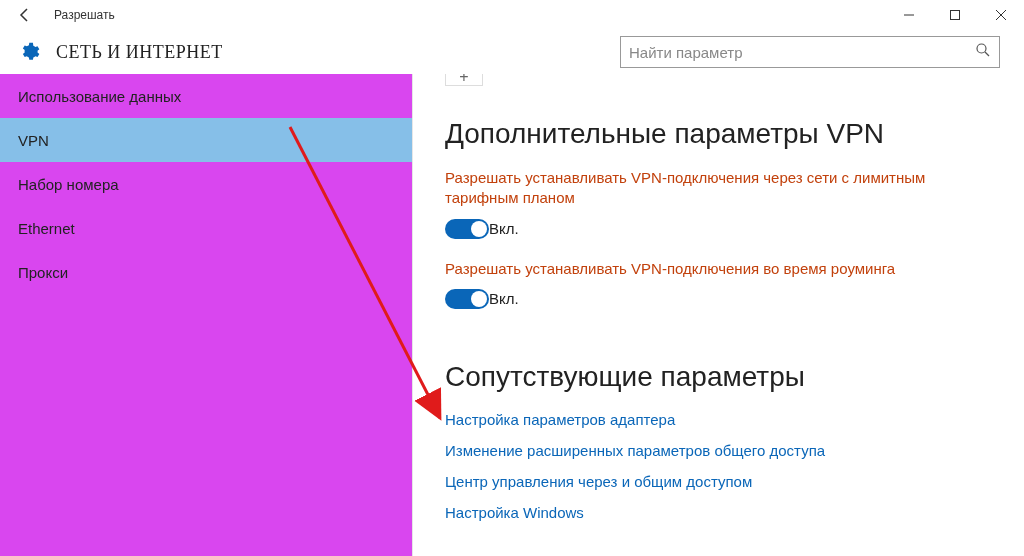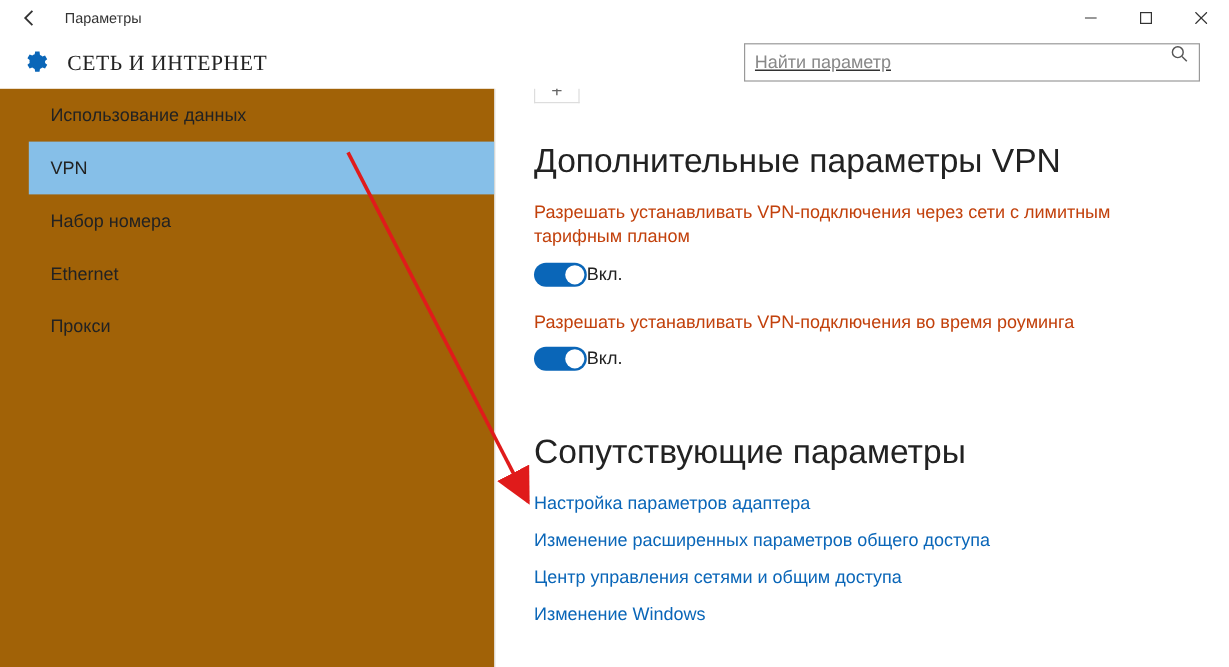--- a/index.html
+++ b/index.html
@@ -9,27 +9,27 @@
   .back-btn { width: 30px; height: 30px; display: flex; align-items: center; justify-content: center; font-size: 18px; color: #333; cursor: default; }
   .title-text { font-size: 12px; color: #333; margin-left: 14px; }
   .win-controls { margin-left: auto; display: flex; }
   .win-btn { width: 46px; height: 30px; display: flex; align-items: center; justify-content: center; color: #333; }
   .win-btn svg { width: 10px; height: 10px; }
 
   .header-row { height: 44px; display: flex; align-items: center; padding: 0 24px 0 18px; }
   .gear-icon { color: #0a66b8; margin-right: 16px; }
   .gear-icon svg { width: 22px; height: 22px; display:block; }
   .header-title { font-size: 18px; letter-spacing: 0.5px; color: #222; font-family: Liberation Serif, serif; }
-  .search-wrap { margin-left: auto; width: 380px; height: 32px; border: 1px solid #999; display: flex; padding: 0 8px; background:#fff;text-decoration:underline; }
+  .search-wrap { margin-left: auto; width: 380px; height: 32px; border: 1px solid #999; display: flex; align-items: center; padding: 0 8px; background:#fff; }
   .search-input { flex: 1; border: none; outline: none; font-size: 15px; color: #555; background: transparent; }
   .search-input::placeholder { color: #888; }
   .search-ico { color: #555; }
 
   .body-row { display: flex; height: calc(556px - 30px - 44px); }
-  .sidebar { width: 412px; background: #a16207; padding-left: 24px; }
+  .sidebar { width: 412px; background: #d946ef; }
   .side-item { height: 44px; display: flex; align-items: center; padding-left: 18px; font-size: 15px; color: #222; }
   .side-item.selected { background: #86bfe8; }
   .main { flex: 1; padding: 0 24px 0 32px; border-left: 1px solid #e6e6e6; position: relative; }
   .plus-stub { position: absolute; top: 0; left: 32px; width: 38px; height: 12px; border: 1px solid #ddd; border-top: none; display:flex; align-items:flex-start; justify-content:center; color:#666; font-size:16px; line-height:6px; overflow:hidden;}
   .section-title { font-size: 28px; color: #222; margin-top: 44px; margin-bottom: 18px; font-weight: 400; }
   .setting-block { margin-bottom: 20px; }
   .setting-label { font-size: 15px; color: #c2410c; line-height: 1.35; margin-bottom: 10px; max-width: 520px;}
   .toggle-row { display: flex; align-items: center; gap: 0; }
   .toggle { width: 44px; height: 20px; border-radius: 10px; background: #0a66b8; position: relative; }
   .toggle .knob { position: absolute; right: 2px; top: 2px; width: 16px; height: 16px; border-radius: 50%; background: #fff; }
@@ -41,21 +41,21 @@
 </style>
 </head>
 <body>
 
 <div class="titlebar">
   <div class="back-btn">
     <svg viewBox="0 0 16 16" width="16" height="16">
         <path d="M10 2 L4 8 L10 14" stroke="#333" stroke-width="1.5" fill="none"></path>
       </svg>
   </div>
-  <div class="title-text">Параметры</div>
+  <div class="title-text">Разрешать</div>
   <div class="win-controls">
     <div class="win-btn">
         <svg viewBox="0 0 10 10">
           <line x1="0" y1="5" x2="10" y2="5" stroke="#333" stroke-width="1"></line>
         </svg>
       </div>
     <div class="win-btn">
         <svg viewBox="0 0 10 10">
           <rect x="0.5" y="0.5" width="9" height="9" stroke="#333" stroke-width="1" fill="none"></rect>
         </svg>
@@ -128,22 +128,22 @@
             <div class="knob"></div>
           </div>
         <div class="toggle-state">Вкл.</div>
       </div>
     </div>
 
     <div class="section-title second">Сопутствующие параметры</div>
 
     <a class="link"><span>Настройка параметров адаптера</span></a>
     <a class="link"><span>Изменение расширенных параметров общего доступа</span></a>
-    <a class="link"><span>Центр управления сетями и общим доступа</span></a>
-    <a class="link"><span>Изменение Windows</span></a>
+    <a class="link"><span>Центр управления через и общим доступом</span></a>
+    <a class="link"><span>Настройка Windows</span></a>
   </div>
 </div>
 
 <svg class="annotation-arrow" style="left:0; top:0;" width="1024" height="556">
   <defs>
     <marker id="ah" markerWidth="12" markerHeight="12" refX="9" refY="5" orient="auto">
       <path d="M0,0 L10,5 L0,10 z" fill="#e01b1b"></path>
     </marker>
   </defs>
   <line x1="290" y1="127" x2="440" y2="418" stroke="#e01b1b" stroke-width="3" marker-end="url(#ah)"></line>

